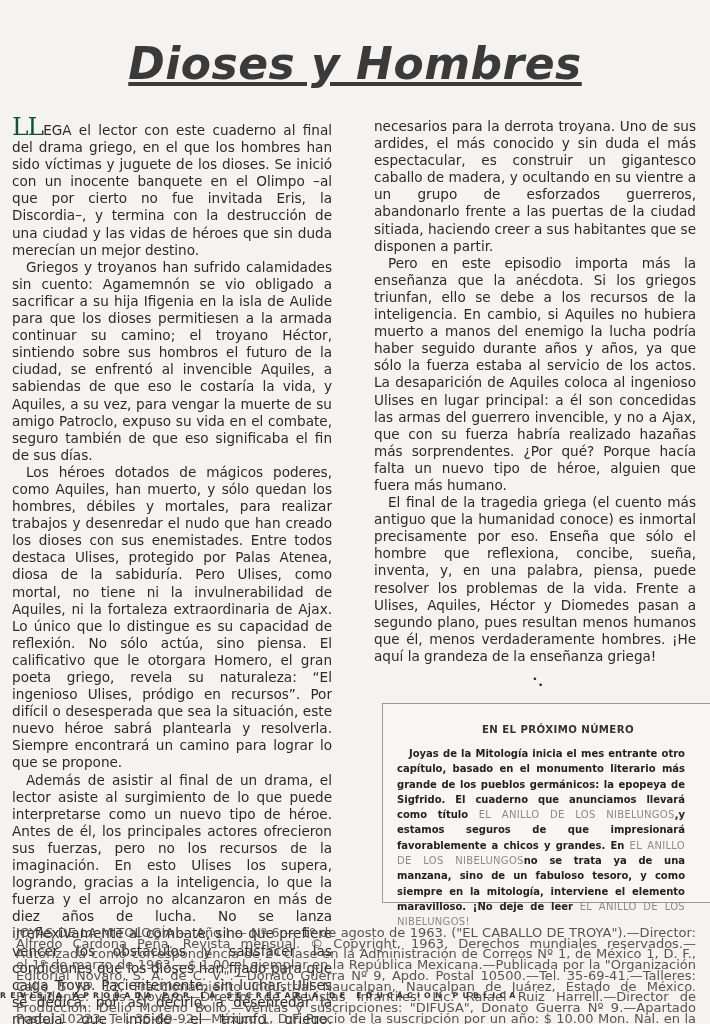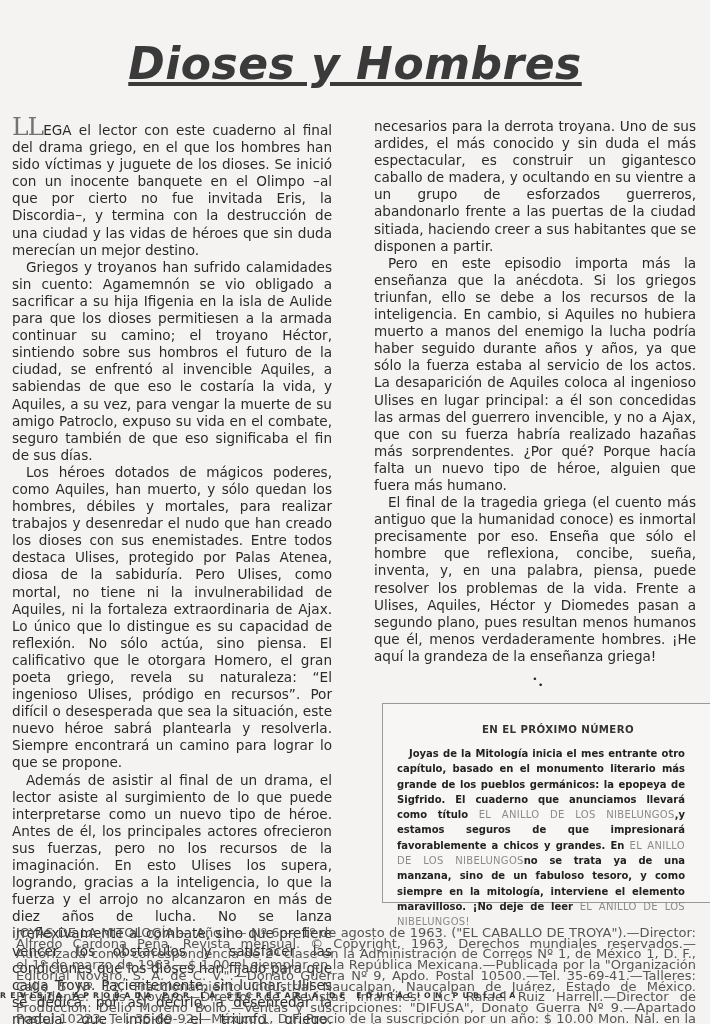--- a/index.html
+++ b/index.html
@@ -19,21 +19,21 @@
     position:absolute; top:118px;
     font-size:13.6px; line-height:17.1px; text-align:justify;
     color:#2a2a2a;
   }
   .col.left { left:12px; width:320px; }
   .col.right { left:374px; width:322px; }
   .col p { margin:0; text-indent:14px; }
   .col p.first { text-indent:0; }
   .dropcap {
     font-family:"DejaVu Serif", serif; font-size:25px; line-height:17px;
-    color:#737373; letter-spacing:-1px;
+    color:#14532d; letter-spacing:-1px;
   }
   .dot { text-align:center; font-size:9px; margin:6px 0; }
   .credits {
     position:absolute; top:628px; left:390px; width:300px;
     text-align:center; font-weight:bold; font-size:10.3px; line-height:14.5px;
   }
   .credits div { margin:0; }
   .dot2 { position:absolute; top:680px; left:538px; font-size:9px; }
   .box {
     position:absolute; top:703px; left:382px; width:352px; height:200px;

